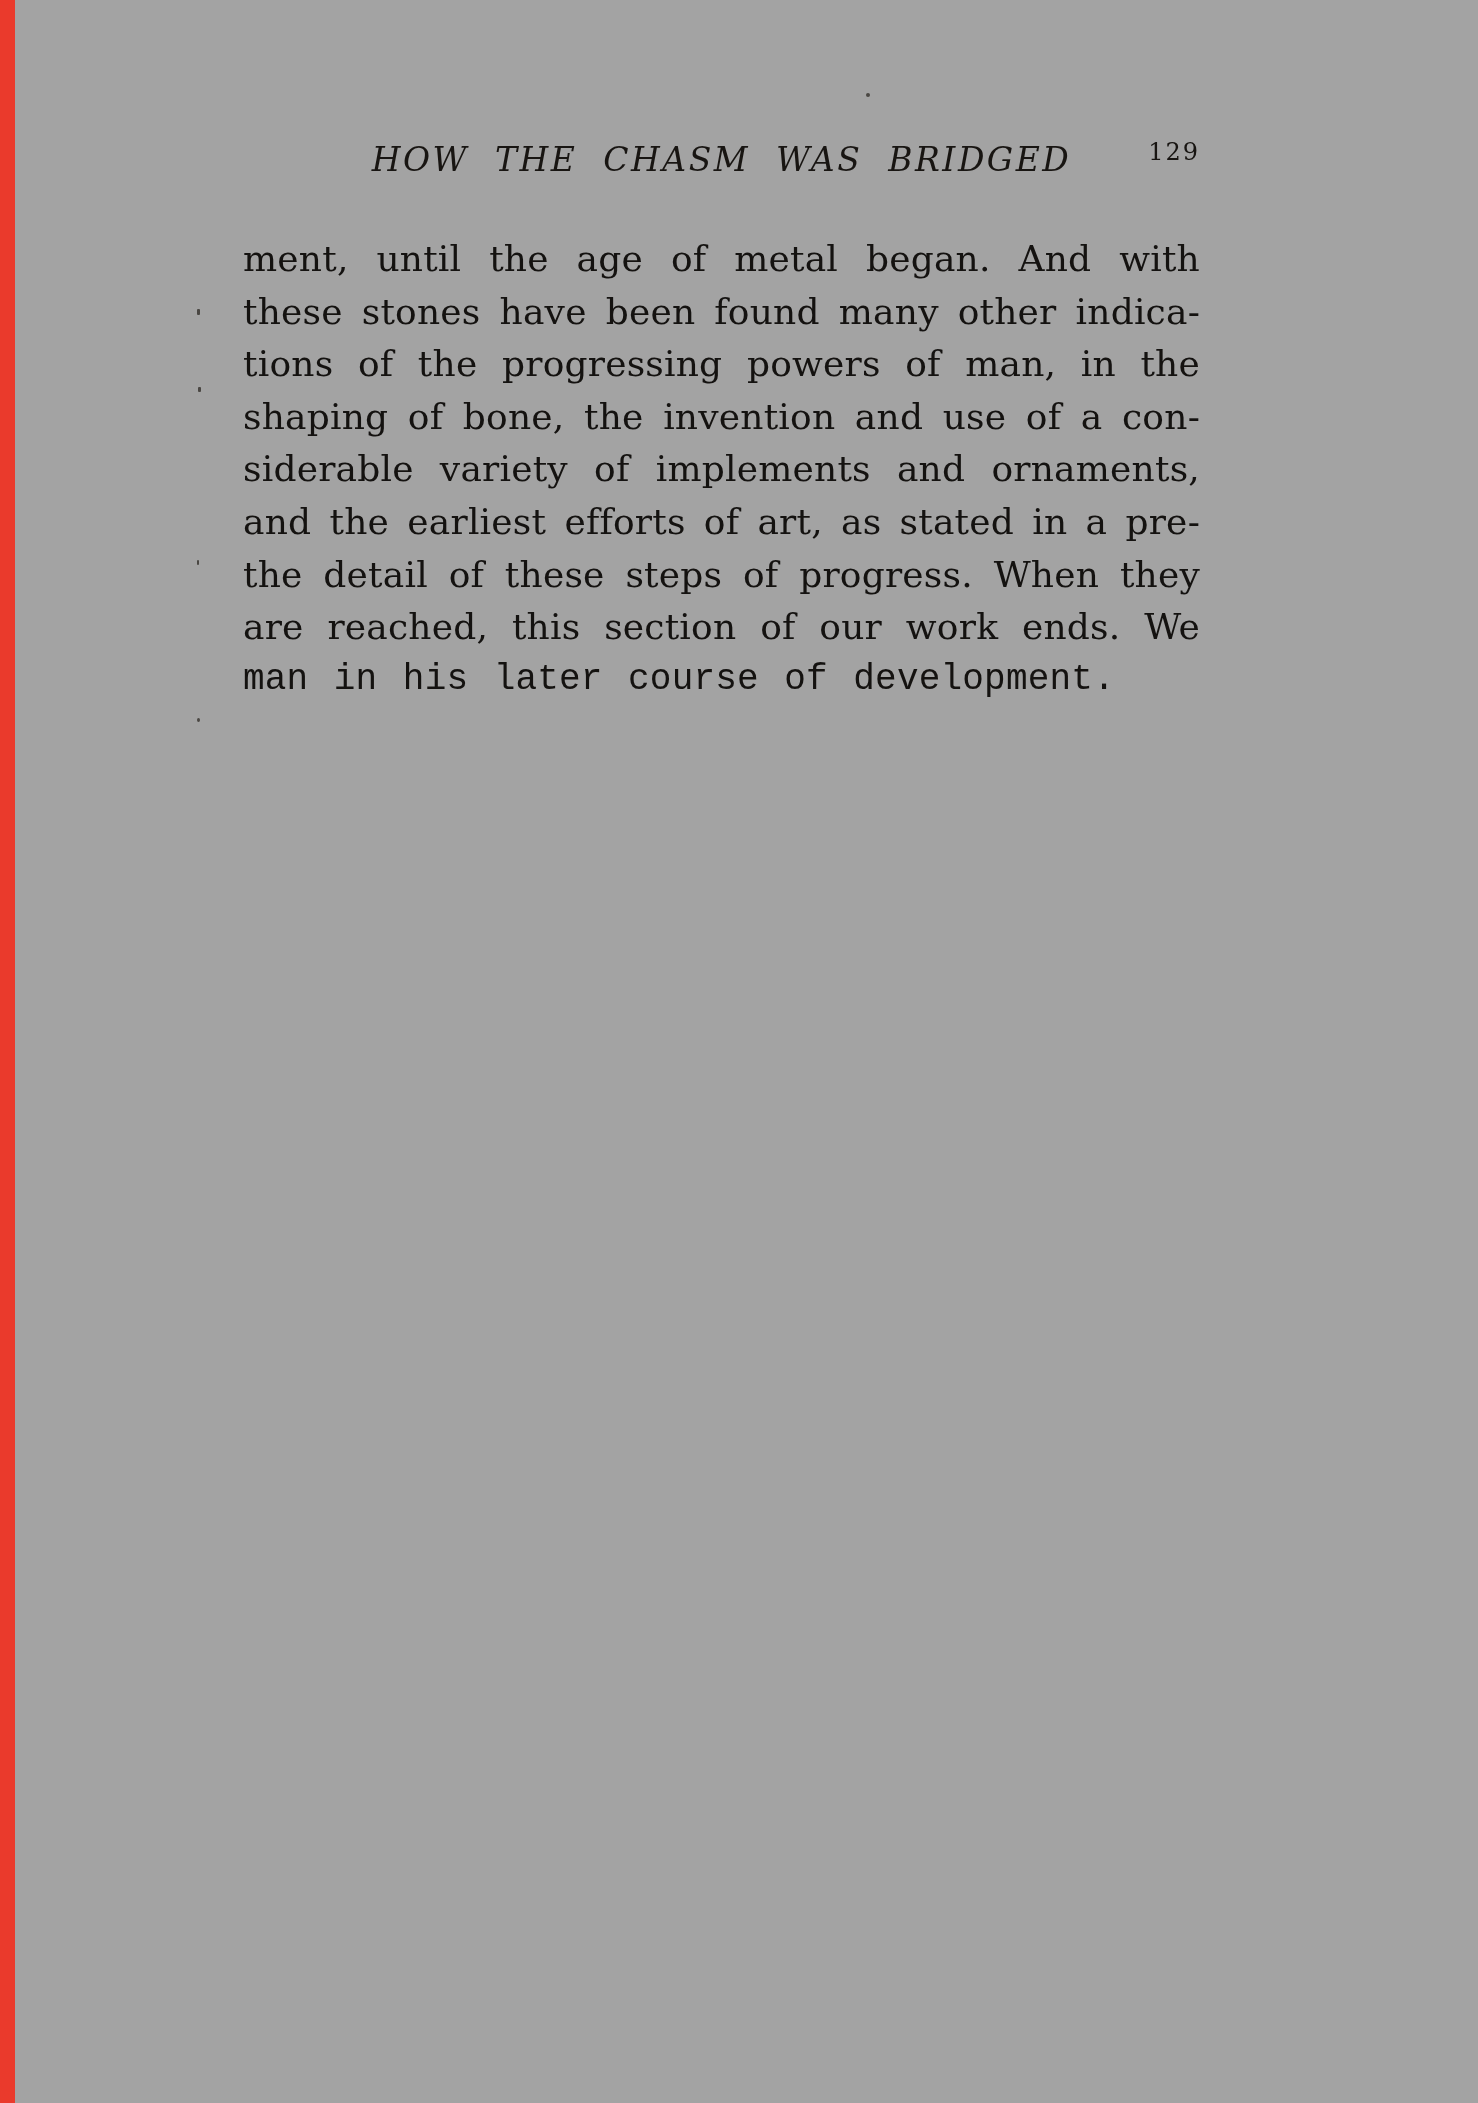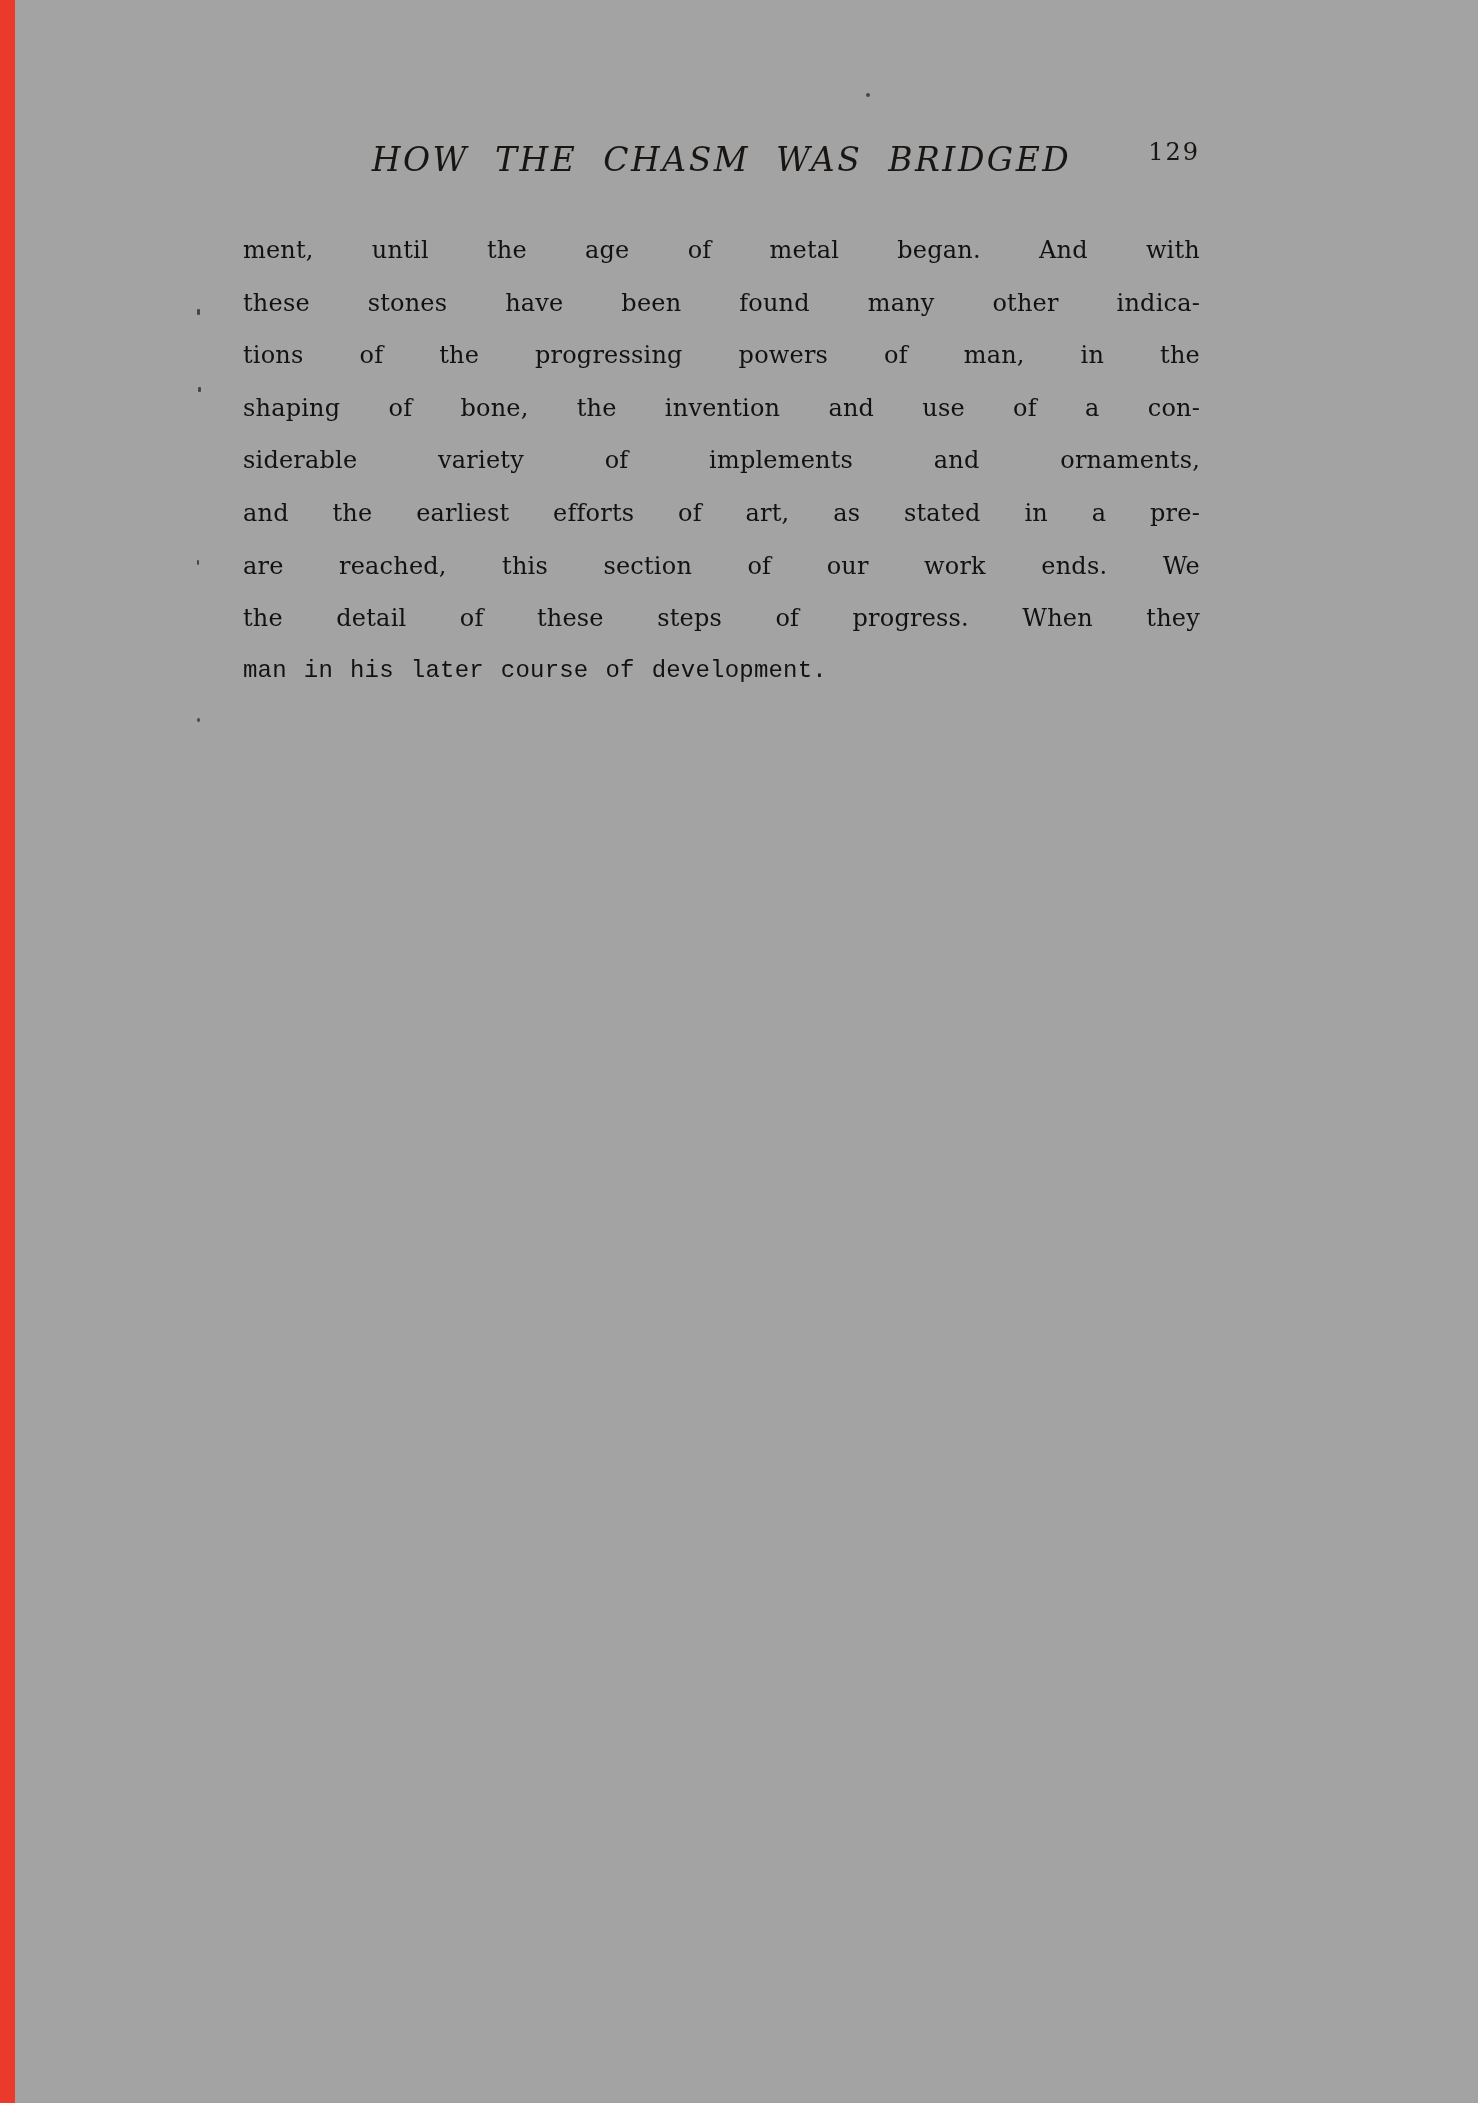--- a/index.html
+++ b/index.html
@@ -48,23 +48,23 @@
     right: 0;
     top: -2px;
     font-size: 24px;
     letter-spacing: 2px;
     color: #181512;
   }
   
   .body-block {
     position: absolute;
     left: 243px;
-    top: 224px;
+    top: 233px;
     width: 957px;
-    font-size: 24px;
+    font-size: 36px;
     line-height: 52.6px;
     word-spacing: 0.10em;
     letter-spacing: 0.2px;
   }
   .text-line {
     text-align: justify;
     text-align-last: justify;
     white-space: normal;
     height: 52.6px;
     overflow: visible;
@@ -97,22 +97,22 @@
     <span class="page-number">129</span>
   </div>
 
   <div class="body-block">
     <div class="text-line">ment, until the age of metal began.  And with</div>
     <div class="text-line">these stones have been found many other indica-</div>
     <div class="text-line">tions of the progressing powers of man, in the</div>
     <div class="text-line">shaping of bone, the invention and use of a con-</div>
     <div class="text-line">siderable variety of implements and ornaments,</div>
     <div class="text-line">and the earliest efforts of art, as stated in a pre-</div>
+    <div class="text-line">the detail of these steps of progress.  When they</div>
     <div class="text-line">are reached, this section of our work ends.  We</div>
-    <div class="text-line">the detail of these steps of progress.  When they</div>
     <div class="text-line last">man in his later course of development.</div>
   </div>
 
   <div class="speck s1"></div>
   <div class="speck s2"></div>
   <div class="speck s3"></div>
   <div class="speck s4"></div>
   <div class="speck s5"></div>
 
 </div>

